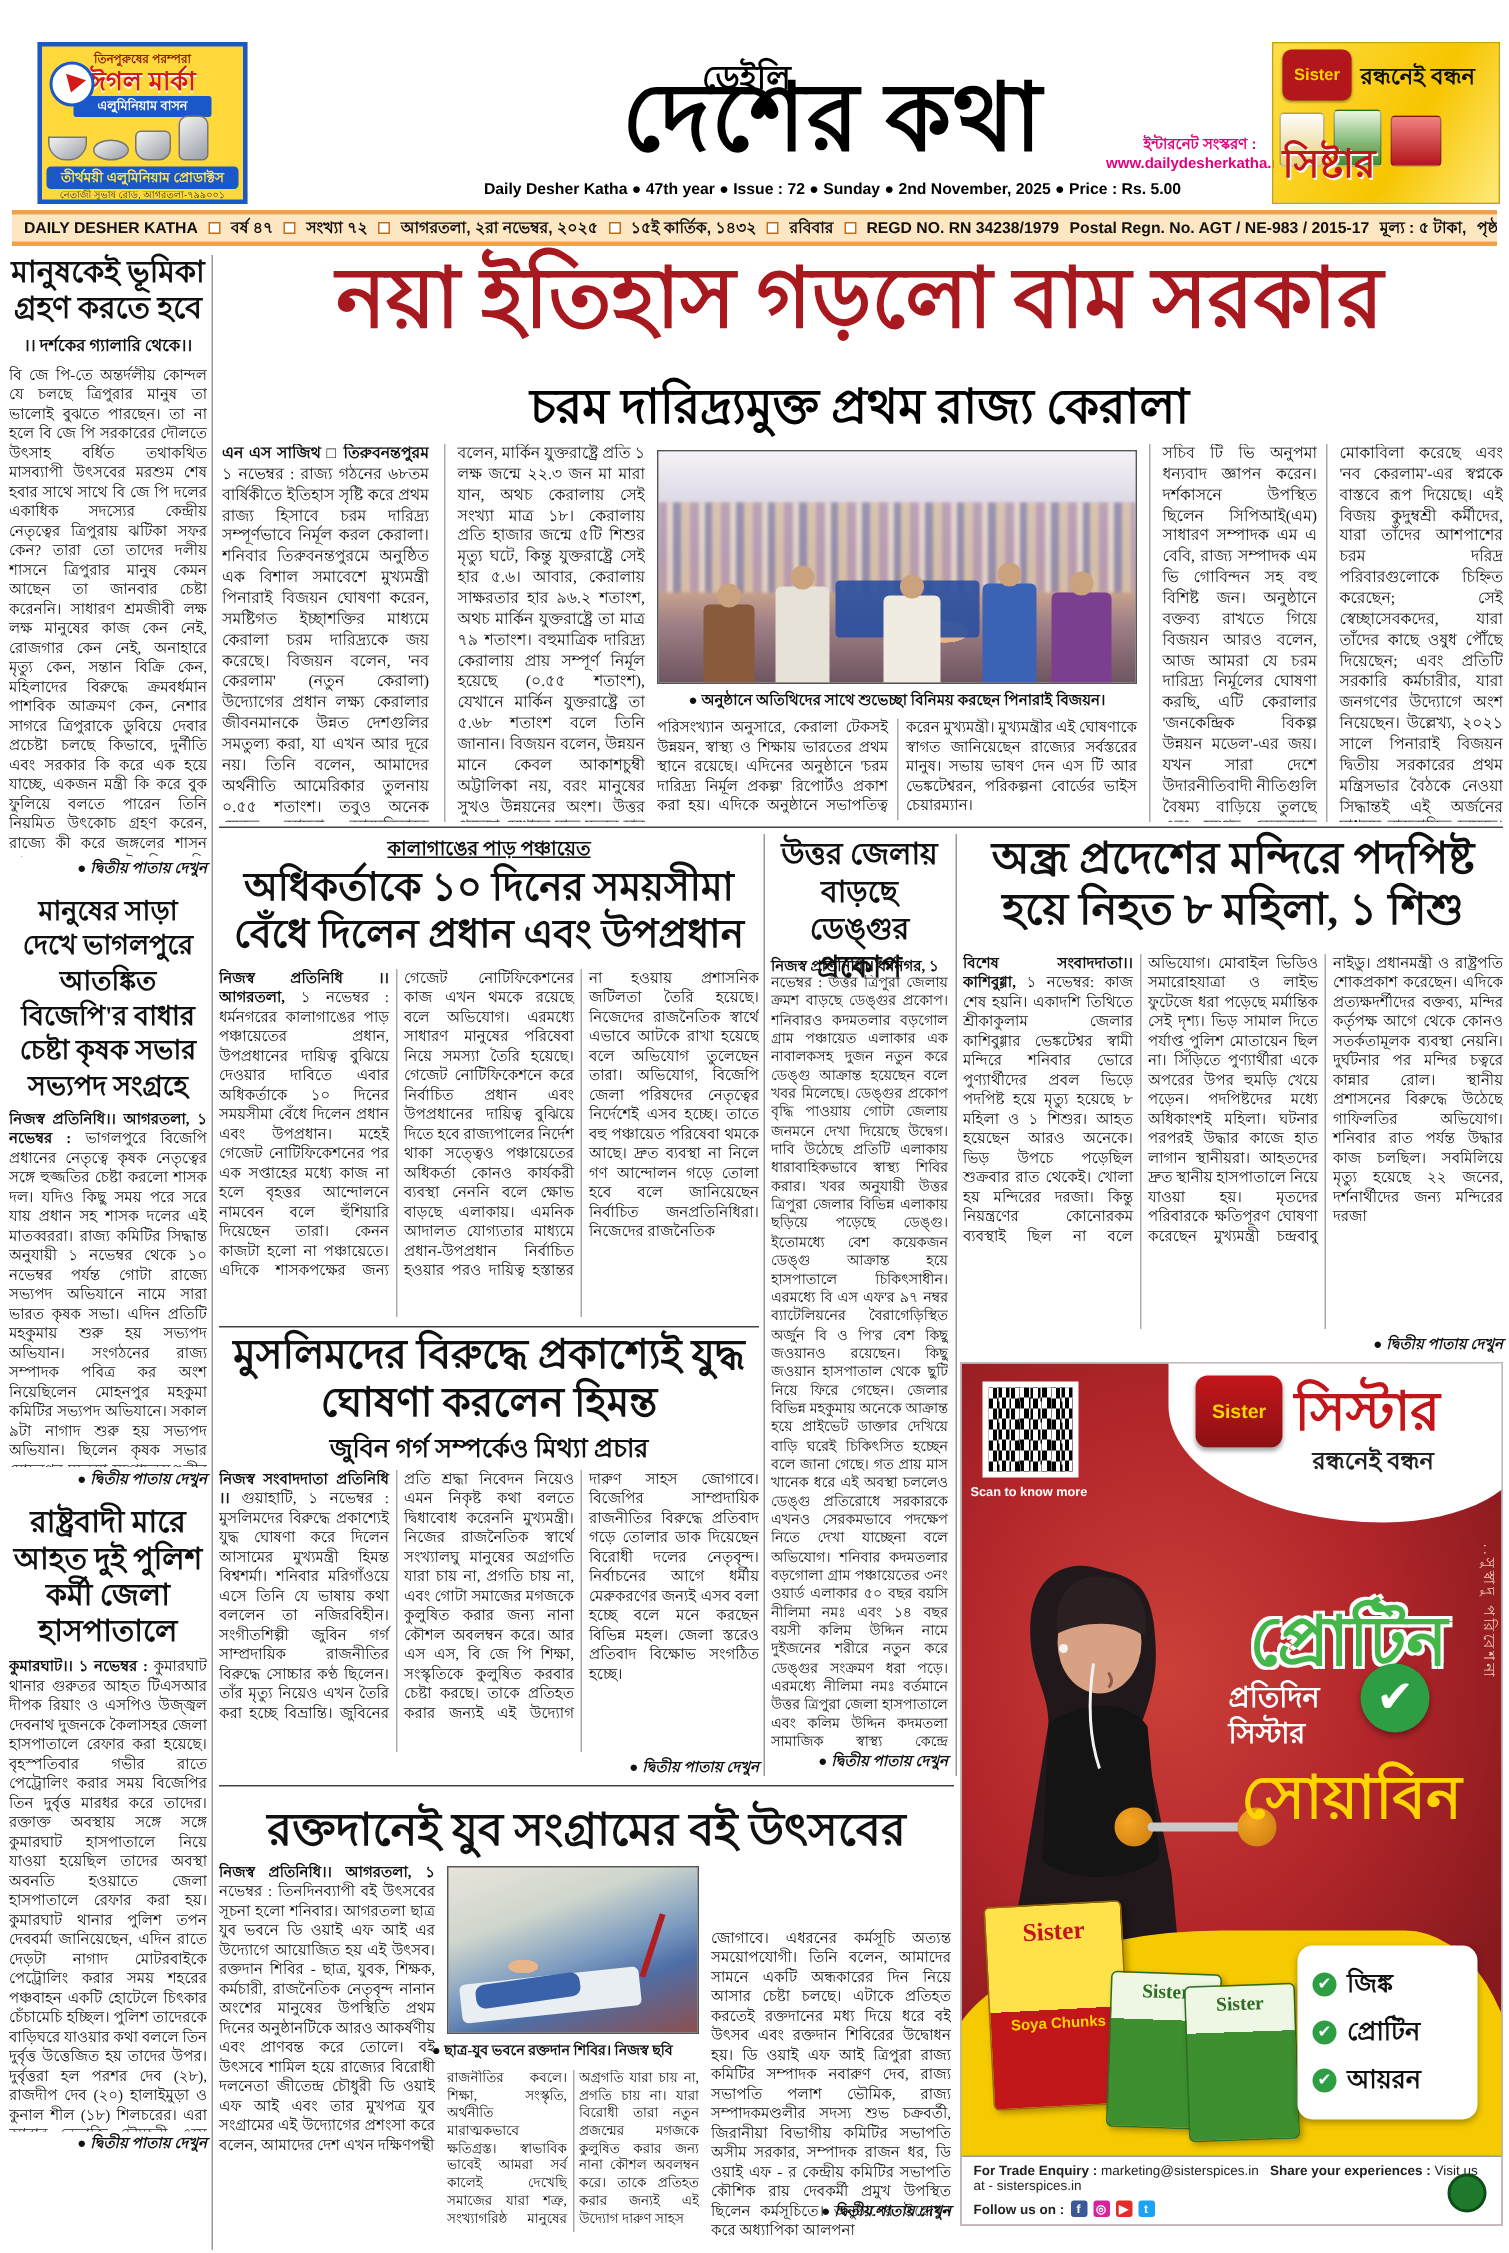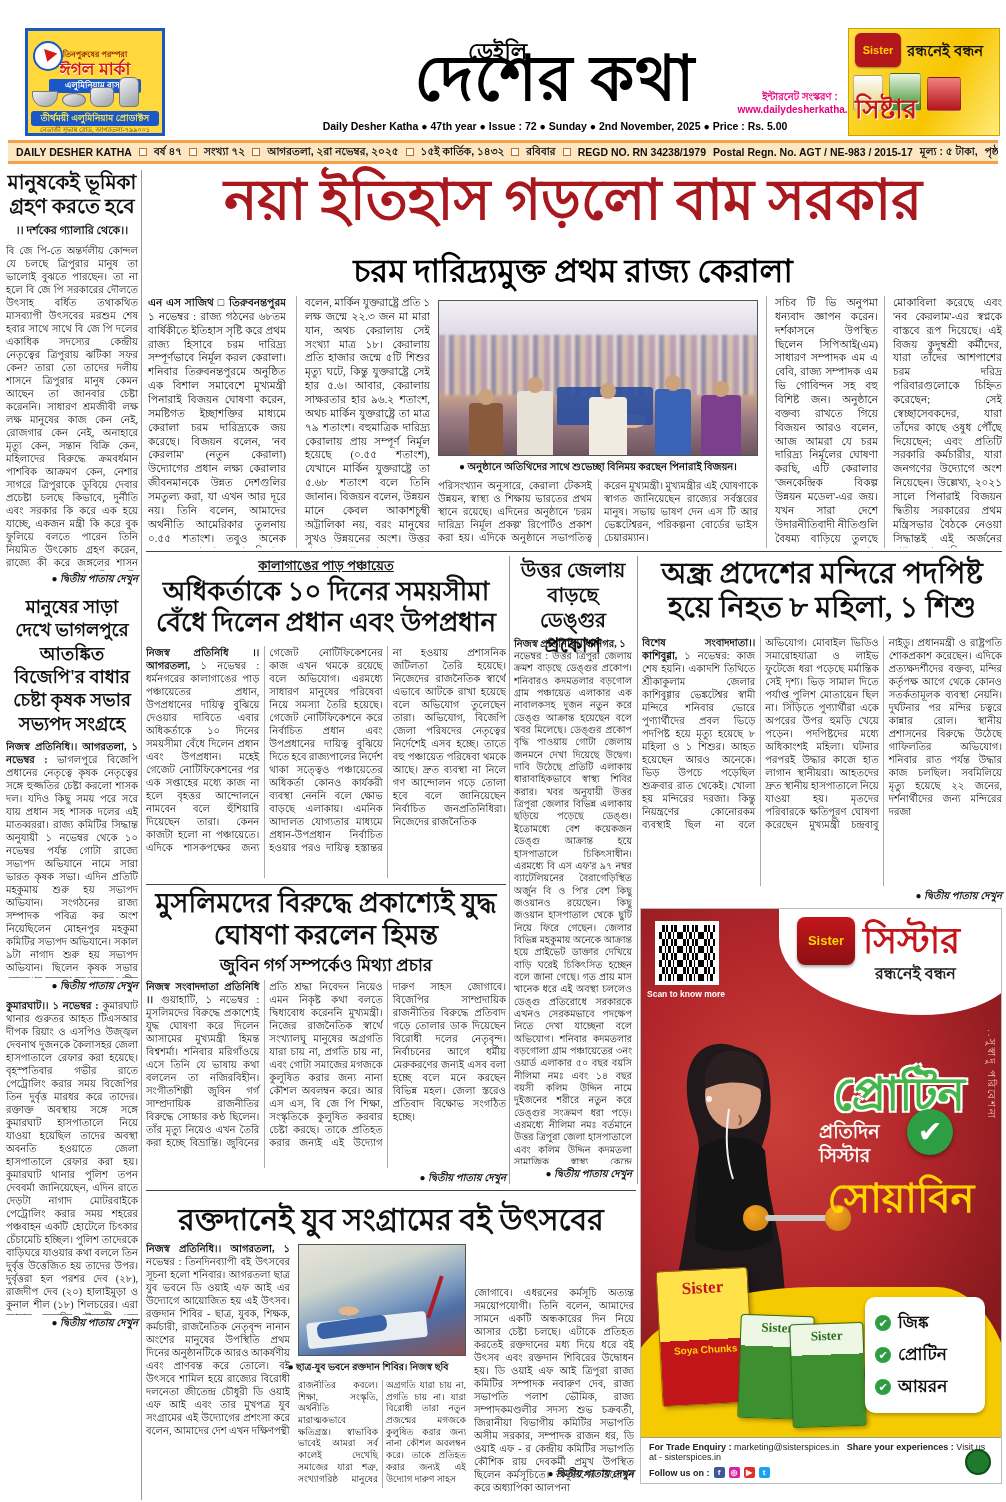--- a/index.html
+++ b/index.html
@@ -7,21 +7,21 @@
   body { font-family:"Liberation Serif","DejaVu Serif",serif; }
   #page { position:relative; width:1006px; height:1502px; background:#ffffff; margin:0 auto; overflow:hidden; color:#111; }
 
   .abs { position:absolute; }
   .hideov { overflow:hidden; }
   .vrule { position:absolute; width:1px; background:#9a9a9a; }
   .hrule { position:absolute; height:1px; background:#444; }
 
   
   .ad-left { left:25px; top:28px; width:140px; height:108px; background:#ffd93b; border:3px solid #1a57c8; font-family:"Liberation Sans",sans-serif; overflow:hidden; }
-  .ad-left .tag { font-size:8px; font-weight:bold; color:#8c1d00; text-align:center; margin-top:17px;}
+  .ad-left .tag { font-size:8px; font-weight:bold; color:#8c1d00; text-align:center; margin-top:2px;}
   .ad-left .brand { font-size:17px; font-weight:bold; color:#d61a1a; text-align:center; line-height:1; text-shadow:0 1px 0 #fff; }
   .ad-left .prod { display:block; margin:1px auto 0; width:92px; background:#1a57c8; color:#fff; font-size:8.5px; font-weight:bold; text-align:center; border-radius:2px; }
   .eagle-logo { position:absolute; left:5px; top:10px; width:30px; height:30px; border-radius:50%; background:#fff; border:2px solid #1a57c8; }
   .eagle-logo:before { content:""; position:absolute; left:7px; top:8px; border-left:7px solid transparent; border-right:7px solid transparent; border-top:11px solid #d61a1a; transform:rotate(18deg);}
   .utensils { position:absolute; left:4px; top:46px; width:128px; height:32px; }
   .utensils i { display:inline-block; background:linear-gradient(145deg,#f2f2f2,#9aa0a8); border:1px solid #777; }
   .ut1{width:26px;height:16px;border-radius:0 0 12px 12px;margin-top:12px;}
   .ut2{width:24px;height:14px;border-radius:50%;margin-top:14px;margin-left:4px;}
   .ut3{width:24px;height:20px;border-radius:4px 4px 8px 8px;margin-left:4px;margin-top:8px;}
   .ut4{width:20px;height:30px;border-radius:6px 6px 4px 4px;margin-left:5px;}
@@ -205,20 +205,21 @@
     <div class="s-body hideov" style="height:327px">বি জে পি-তে অন্তর্দলীয় কোন্দল যে চলছে ত্রিপুরার মানুষ তা ভালোই বুঝতে পারছেন। তা না হলে বি জে পি সরকারের দৌলতে উৎসাহ বর্ধিত তথাকথিত মাসব্যাপী উৎসবের মরশুম শেষ হবার সাথে সাথে বি জে পি দলের একাধিক সদস্যের কেন্দ্রীয় নেতৃত্বের ত্রিপুরায় ঝটিকা সফর কেন? তারা তো তাদের দলীয় শাসনে ত্রিপুরার মানুষ কেমন আছেন তা জানবার চেষ্টা করেননি। সাধারণ শ্রমজীবী লক্ষ লক্ষ মানুষের কাজ কেন নেই, রোজগার কেন নেই, অনাহারে মৃত্যু কেন, সন্তান বিক্রি কেন, মহিলাদের বিরুদ্ধে ক্রমবর্ধমান পাশবিক আক্রমণ কেন, নেশার সাগরে ত্রিপুরাকে ডুবিয়ে দেবার প্রচেষ্টা চলছে কিভাবে, দুর্নীতি এবং সরকার কি করে এক হয়ে যাচ্ছে, একজন মন্ত্রী কি করে বুক ফুলিয়ে বলতে পারেন তিনি নিয়মিত উৎকোচ গ্রহণ করেন, রাজ্যে কী করে জঙ্গলের শাসন কায়েম হয়েছে—এই বিষয়গুলি নিয়ে জানতে চেয়েছেন বলে তো জানা যায়নি। রাজ্যের কোনও সংবাদ মাধ্যমেও কেন্দ্রীয় নেতৃত্ব জনজীবনের জ্বলন্ত সমস্যা নিয়ে চিন্তিত, বিব্রত এমনটাও বলেননি। নেতারা এসেছেন দলের নড়বড়ে ঘরকে ঠিকঠাক করতে কিন্তু ঘরের ভিত যদি নড়বড়ে হয়ে যায় তাহলে তার উপরে তৈরি করা ঘর কী করে শক্তিশালী ও মজবুত হবে?</div>
     <div class="cont">● দ্বিতীয় পাতায় দেখুন</div>
 
     <div class="s-title2" style="margin-top:8px">মানুষের সাড়া দেখে ভাগলপুরে আতঙ্কিত বিজেপি'র বাধার চেষ্টা কৃষক সভার সভ্যপদ সংগ্রহে</div>
     <div class="s-body hideov" style="height:238px; margin-top:4px">
       <span class="dl">নিজস্ব প্রতিনিধি।। আগরতলা, ১ নভেম্বর :</span>
       <span>ভাগলপুরে বিজেপি প্রধানের নেতৃত্বে কৃষক নেতৃত্বের সঙ্গে হুজ্জতির চেষ্টা করলো শাসক দল। যদিও কিছু সময় পরে সরে যায় প্রধান সহ শাসক দলের এই মাতব্বররা। রাজ্য কমিটির সিদ্ধান্ত অনুযায়ী ১ নভেম্বর থেকে ১০ নভেম্বর পর্যন্ত গোটা রাজ্যে সভ্যপদ অভিযানে নামে সারা ভারত কৃষক সভা। এদিন প্রতিটি মহকুমায় শুরু হয় সভ্যপদ অভিযান। সংগঠনের রাজ্য সম্পাদক পবিত্র কর অংশ নিয়েছিলেন মোহনপুর মহকুমা কমিটির সভ্যপদ অভিযানে। সকাল ৯টা নাগাদ শুরু হয় সভ্যপদ অভিযান। ছিলেন কৃষক সভার মোহনপুর মহকুমা সম্পাদকমণ্ডলীর সদস্য স্বপন নাগ এবং অঞ্জনা দত্তসহ সভ্যপদ অভিযানে ২৫ জন কর্মী অংশ নিয়েছেন নরসিংগড় অঞ্চলের ভাগল পুর গ্রাম পঞ্চায়েত এলাকায়। বেলা পৌনে ১ টা নাগাদ সভ্যপদ অভিযান শেষ করে ফিরে আসার সময় রাস্তায় ভাগলপুর গ্রাম পঞ্চায়েতের প্রধান বরণ সরকার এবং বিজেপি নেতা সুভাষ সরকারের নেতৃত্বে চার পাঁচজন গালাগালি শুরু করে।</span>
     </div>
     <div class="cont">● দ্বিতীয় পাতায় দেখুন</div>
 
+    <div class="s-title" style="margin-top:8px">রাষ্ট্রবাদী মারে আহত দুই পুলিশ কর্মী জেলা হাসপাতালে</div>
     <div class="s-body hideov" style="height:316px; margin-top:4px">
       <span class="dl">কুমারঘাট।। ১ নভেম্বর :</span>
       <span>কুমারঘাট থানার গুরুতর আহত টিএসআর দীপক রিয়াং ও এসপিও উজ্জ্বল দেবনাথ দুজনকে কৈলাসহর জেলা হাসপাতালে রেফার করা হয়েছে। বৃহস্পতিবার গভীর রাতে পেট্রোলিং করার সময় বিজেপির তিন দুর্বৃত্ত মারধর করে তাদের। রক্তাক্ত অবস্থায় সঙ্গে সঙ্গে কুমারঘাট হাসপাতালে নিয়ে যাওয়া হয়েছিল তাদের অবস্থা অবনতি হওয়াতে জেলা হাসপাতালে রেফার করা হয়। কুমারঘাট থানার পুলিশ তপন দেববর্মা জানিয়েছেন, এদিন রাতে দেড়টা নাগাদ মোটরবাইকে পেট্রোলিং করার সময় শহরের পঞ্চবাহন একটি হোটেলে চিৎকার চেঁচামেচি হচ্ছিল। পুলিশ তাদেরকে বাড়িঘরে যাওয়ার কথা বললে তিন দুর্বৃত্ত উত্তেজিত হয় তাদের উপর। দুর্বৃত্তরা হল পরশর দেব (২৮), রাজদীপ দেব (২০) হালাইমুড়া ও কুনাল শীল (১৮) শিলচরের। এরা আবার নেতাজি চৌমুহনী এসে পুলিশকে চরম উত্তেজিত হয়ে পড়ে মারধর শুরু করে। খবর দেওয়া হয় কুমারঘাট থানায়। তখন অন্য পুলিশ কর্মীরা ছুটে গিয়ে রক্তাক্ত দুজনকে কুমার হাসপাতালে উদ্ধার করে নিয়ে</span>
     </div>
     <div class="cont">● দ্বিতীয় পাতায় দেখুন</div>
   </div>
   <div class="vrule" style="left:141px; top:170px; height:1330px"></div>
 
   <div class="abs lead-head">নয়া ইতিহাস গড়লো বাম সরকার</div>
   <div class="abs lead-sub">চরম দারিদ্র্যমুক্ত প্রথম রাজ্য কেরালা</div>

